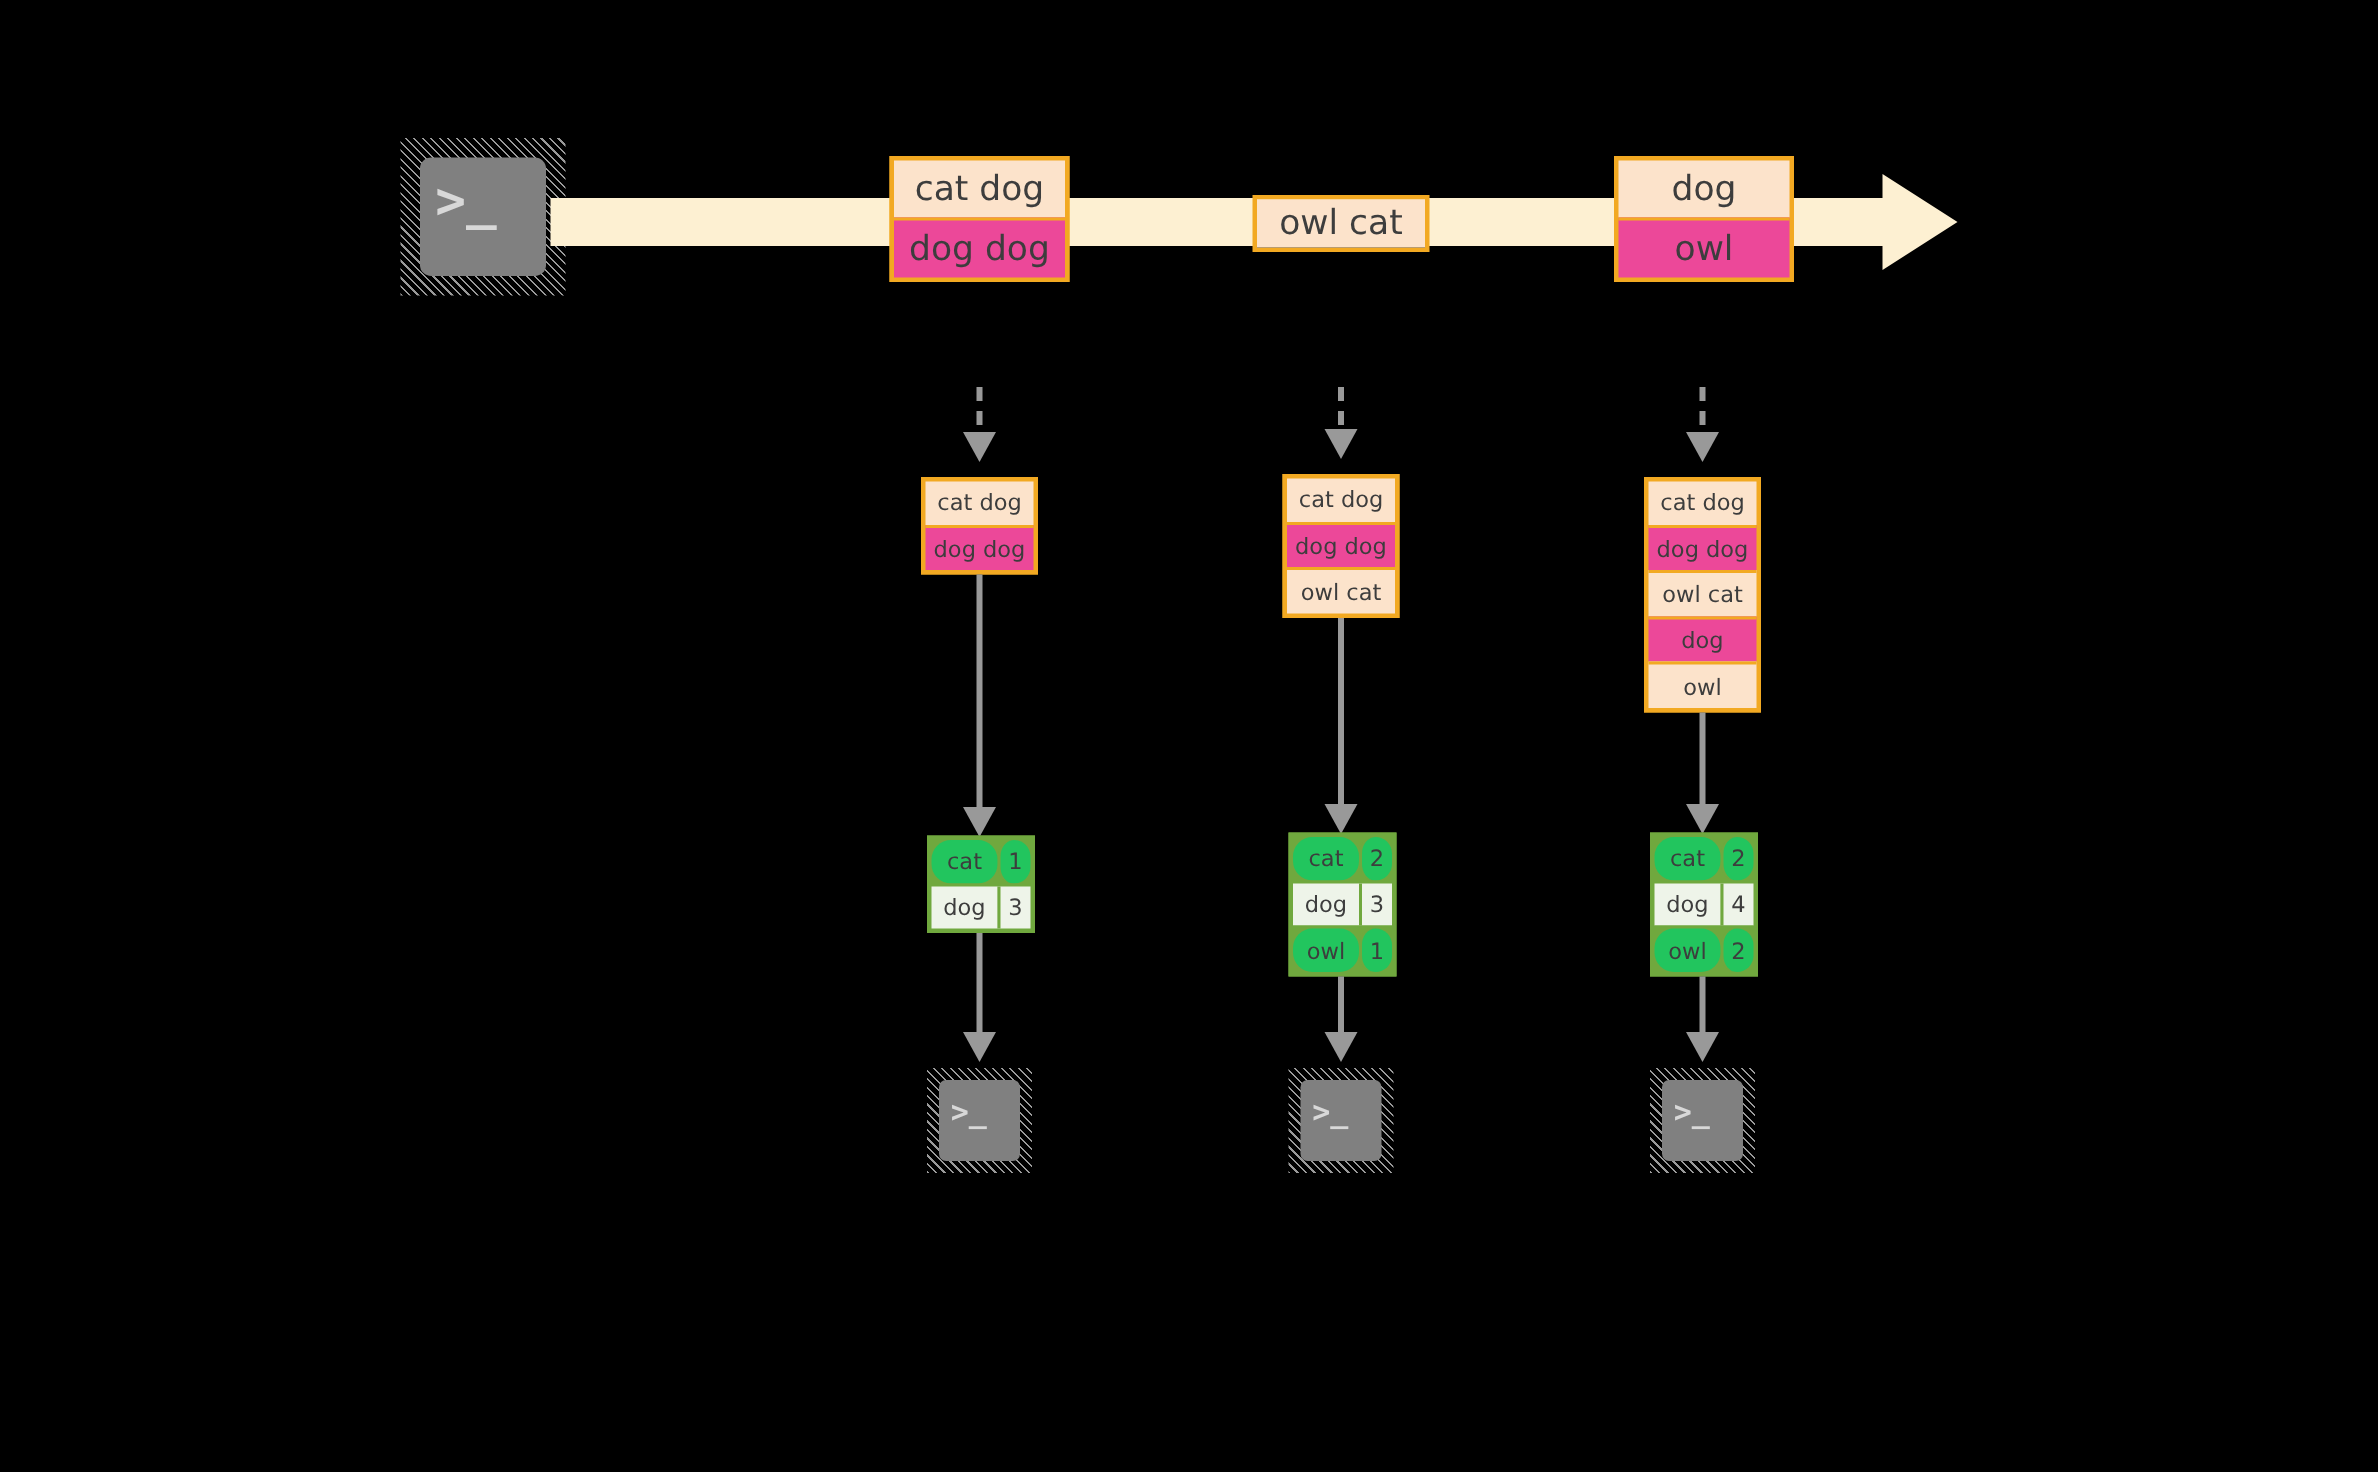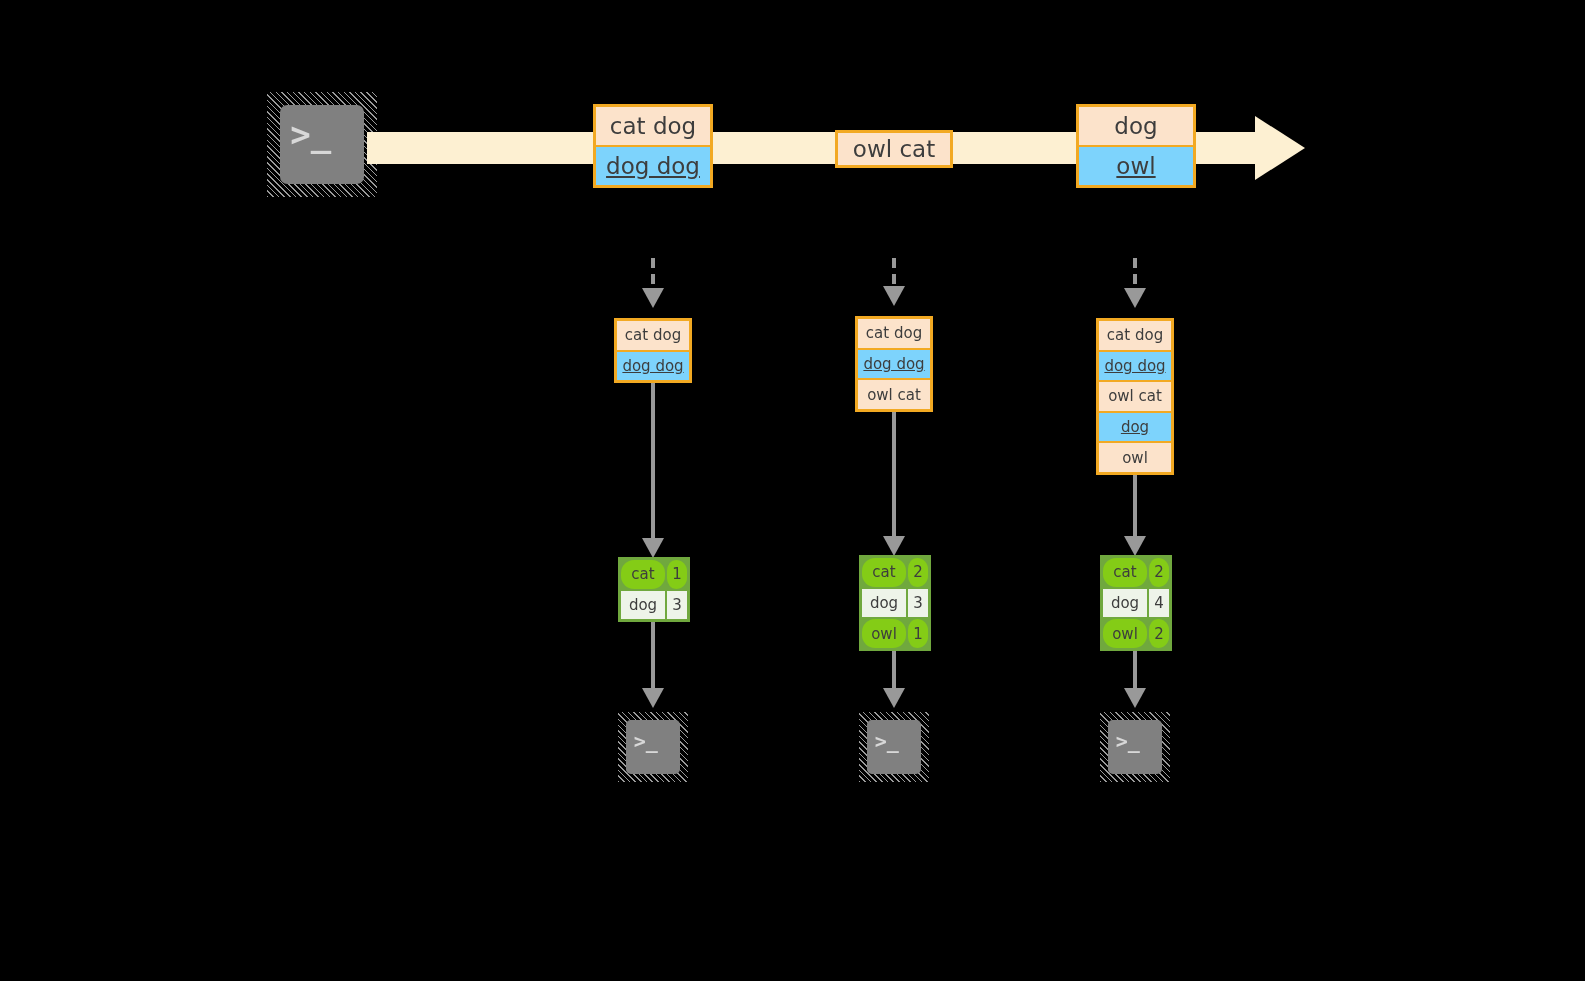--- a/index.html
+++ b/index.html
@@ -73,21 +73,21 @@
   .obox .row {
     box-sizing: border-box;
     flex: 1 1 auto;
     display: flex;
     align-items: center;
     justify-content: center;
     color: #3d3d3d;
     white-space: nowrap;
   }
   .obox .row.dark  { background: #fce3cb; }
-  .obox .row.light { background: #7dd3fc; text-decoration: underline; }
+  .obox .row.light { background: #ec4899; }
   .obox .row + .row { border-top: 2px solid #f2a922; }
 
   .obox.large .row { font-size: 23px; }
   .obox.snap  .row { font-size: 15px; }
 
   
   #ev1 { left: 593px; top: 104px; width: 120px; height: 84px; }
   #ev2 { left: 835px; top: 130px; width: 118px; height: 38px; }
   #ev3 { left: 1076px; top: 104px; width: 120px; height: 84px; }
 
@@ -114,21 +114,21 @@
   .gbox .cell {
     display: flex;
     align-items: center;
     justify-content: center;
     color: #3d3d3d;
     font-size: 15px;
     white-space: nowrap;
   }
   .gbox .cell.word { flex: 0 0 44px; }
   .gbox .cell.cnt  { flex: 1 1 auto; border-left: 2px solid #70a83e; }
-  .gbox .grow.dark  .cell { background: #84cc16; border-radius: 13px; }
+  .gbox .grow.dark  .cell { background: #22c55e; border-radius: 13px; }
   .gbox .grow.light .cell { background: #eef4e9; }
 
   #res1 { left: 618px; top: 557px; width: 72px;  height: 65px; }
   #res2 { left: 859px; top: 555px; width: 72px;  height: 96px; }
   #res3 { left: 1100px; top: 555px; width: 72px; height: 96px; }
 
   
   .vline {
     position: absolute;
     width: 4px;

